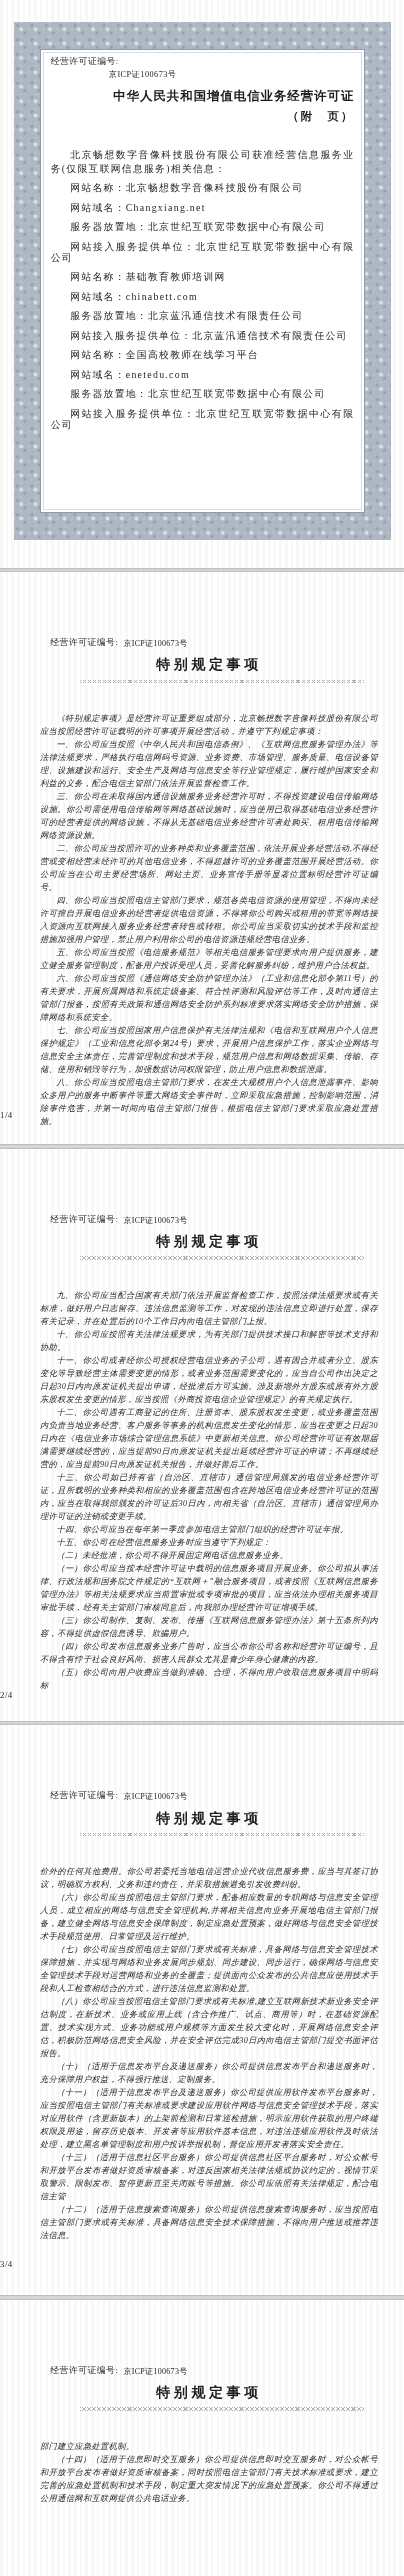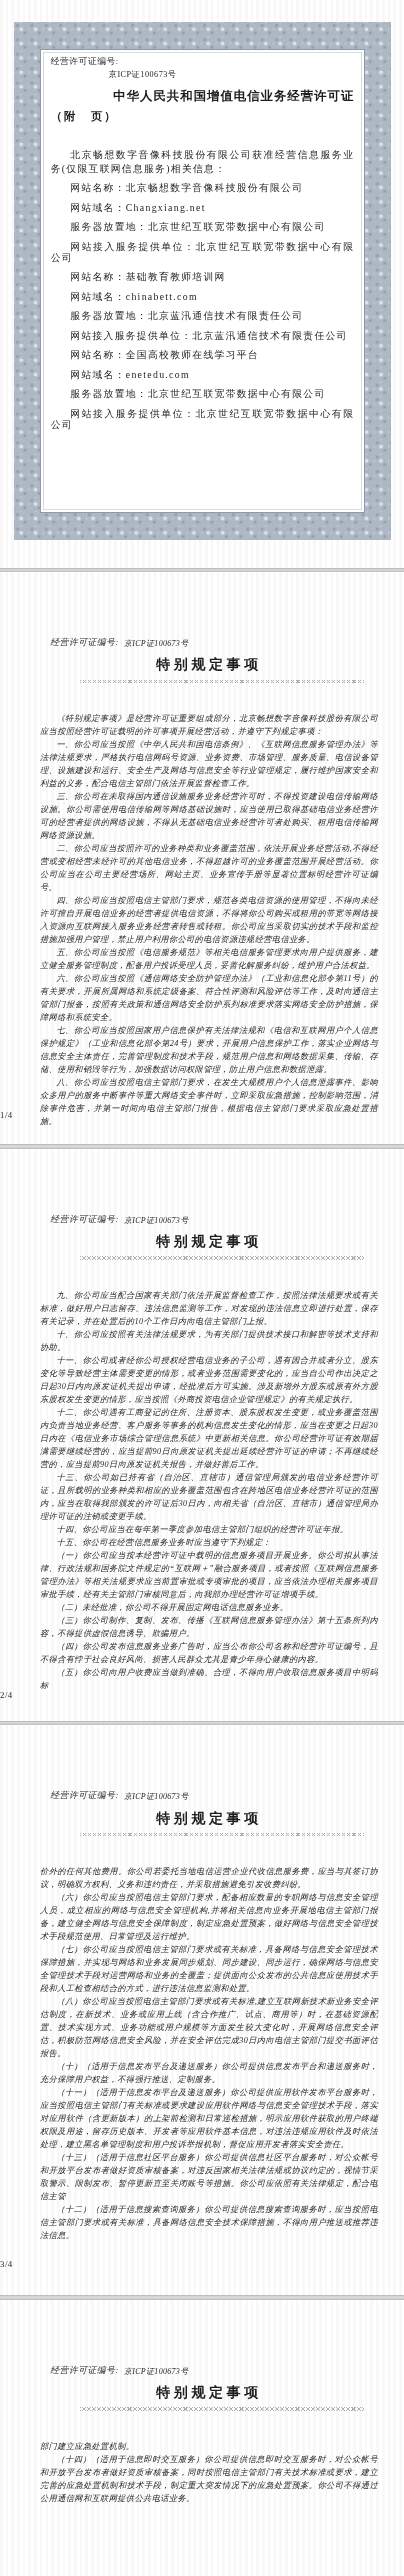--- a/index.html
+++ b/index.html
@@ -44,21 +44,21 @@
   .cert-lic-no{font-size:8.2px;margin:1px 0 0 58px;letter-spacing:0.5px;}
   .cert-title{
     margin:8.2px 0 0;
     text-align:right;
     font-size:12.4px;
     font-weight:700;
     letter-spacing:1px;
   }
   .cert-subtitle{
     margin:4.1px 0 0;
-    text-align:left;
+    text-align:right;
     font-size:11.3px;
     font-weight:700;
     letter-spacing:2.1px;
   }
   .cert-intro{
     margin:24px 0 0;
     font-size:9.8px;
     letter-spacing:1.3px;
     line-height:14px;
     text-indent:2em;
@@ -87,21 +87,21 @@
   .rules{
     position:relative;
     box-sizing:border-box;
     height:572px;
     padding:65px 27px 0 40px;
     background:repeating-linear-gradient(90deg,#f8f8f8 0 2.6px,#ffffff 2.6px 5.7px);
     overflow:hidden;
   }
   .rules.p4{height:570px;}
   .rules.p5{height:572px;}
-  .hdr{margin-left:10.3px;font-style:italic;}
+  .hdr{margin-left:10.3px;}
   .hdr .lic-label{font-size:8.8px;letter-spacing:0.5px;}
   .hdr .lic-no{font-size:8px;letter-spacing:0.3px;position:relative;top:1px;margin-left:3.1px;}
   .rules h2{
     margin:7.2px 0 5.2px;
     text-align:center;
     font-size:14px;
     font-weight:700;
     letter-spacing:3.6px;
   }
   .zigzag{
@@ -197,22 +197,22 @@
     <h2>特别规定事项</h2>
     <div class="zigzag"></div>
     <div class="body">
         <p>九、你公司应当配合国家有关部门依法开展监督检查工作，按照法律法规要求或有关标准，做好用户日志留存、违法信息监测等工作，对发现的违法信息立即进行处置，保存有关记录，并在处置后的10个工作日内向电信主管部门上报。</p>
         <p>十、你公司应按照有关法律法规要求，为有关部门提供技术接口和解密等技术支持和协助。</p>
         <p>十一、你公司或者经你公司授权经营电信业务的子公司，遇有因合并或者分立、股东变化等导致经营主体需要变更的情形，或者业务范围需要变化的，应当自公司作出决定之日起30日内向原发证机关提出申请，经批准后方可实施。涉及新增外方股东或原有外方股东股权发生变更的情形，应当按照《外商投资电信企业管理规定》的有关规定执行。</p>
         <p>十二、你公司遇有工商登记的住所、注册资本、股东股权发生变更，或业务覆盖范围内负责当地业务经营、客户服务等事务的机构信息发生变化的情形，应当在变更之日起30日内在《电信业务市场综合管理信息系统》中更新相关信息。你公司经营许可证有效期届满需要继续经营的，应当提前90日向原发证机关提出延续经营许可证的申请；不再继续经营的，应当提前90日向原发证机关报告，并做好善后工作。</p>
         <p>十三、你公司如已持有省（自治区、直辖市）通信管理局颁发的电信业务经营许可证，且所载明的业务种类和相应的业务覆盖范围包含在跨地区电信业务经营许可证的范围内，应当在取得我部颁发的许可证后30日内，向相关省（自治区、直辖市）通信管理局办理许可证的注销或变更手续。</p>
         <p>十四、你公司应当在每年第一季度参加电信主管部门组织的经营许可证年报。</p>
         <p>十五、你公司在经营信息服务业务时应当遵守下列规定：</p>
+        <p>（二）未经批准，你公司不得开展固定网电话信息服务业务。</p>
         <p>（一）你公司应当按本经营许可证中载明的信息服务项目开展业务。你公司拟从事法律、行政法规和国务院文件规定的“互联网＋”融合服务项目，或者按照《互联网信息服务管理办法》等相关法规要求应当前置审批或专项审批的项目，应当依法办理相关服务项目审批手续，经有关主管部门审核同意后，向我部办理经营许可证增项手续。</p>
-        <p>（二）未经批准，你公司不得开展固定网电话信息服务业务。</p>
         <p>（三）你公司制作、复制、发布、传播《互联网信息服务管理办法》第十五条所列内容，不得提供虚假信息诱导、欺骗用户。</p>
         <p>（四）你公司发布信息服务业务广告时，应当公布你公司名称和经营许可证编号，且不得含有悖于社会良好风尚、损害人民群众尤其是青少年身心健康的内容。</p>
         <p>（五）你公司向用户收费应当做到准确、合理，不得向用户收取信息服务项目中明码标</p>
       </div>
     <div class="pageno">2/4</div>
   </section>
 
   <div class="divider"></div>
 
   <section class="rules p4 cont">

